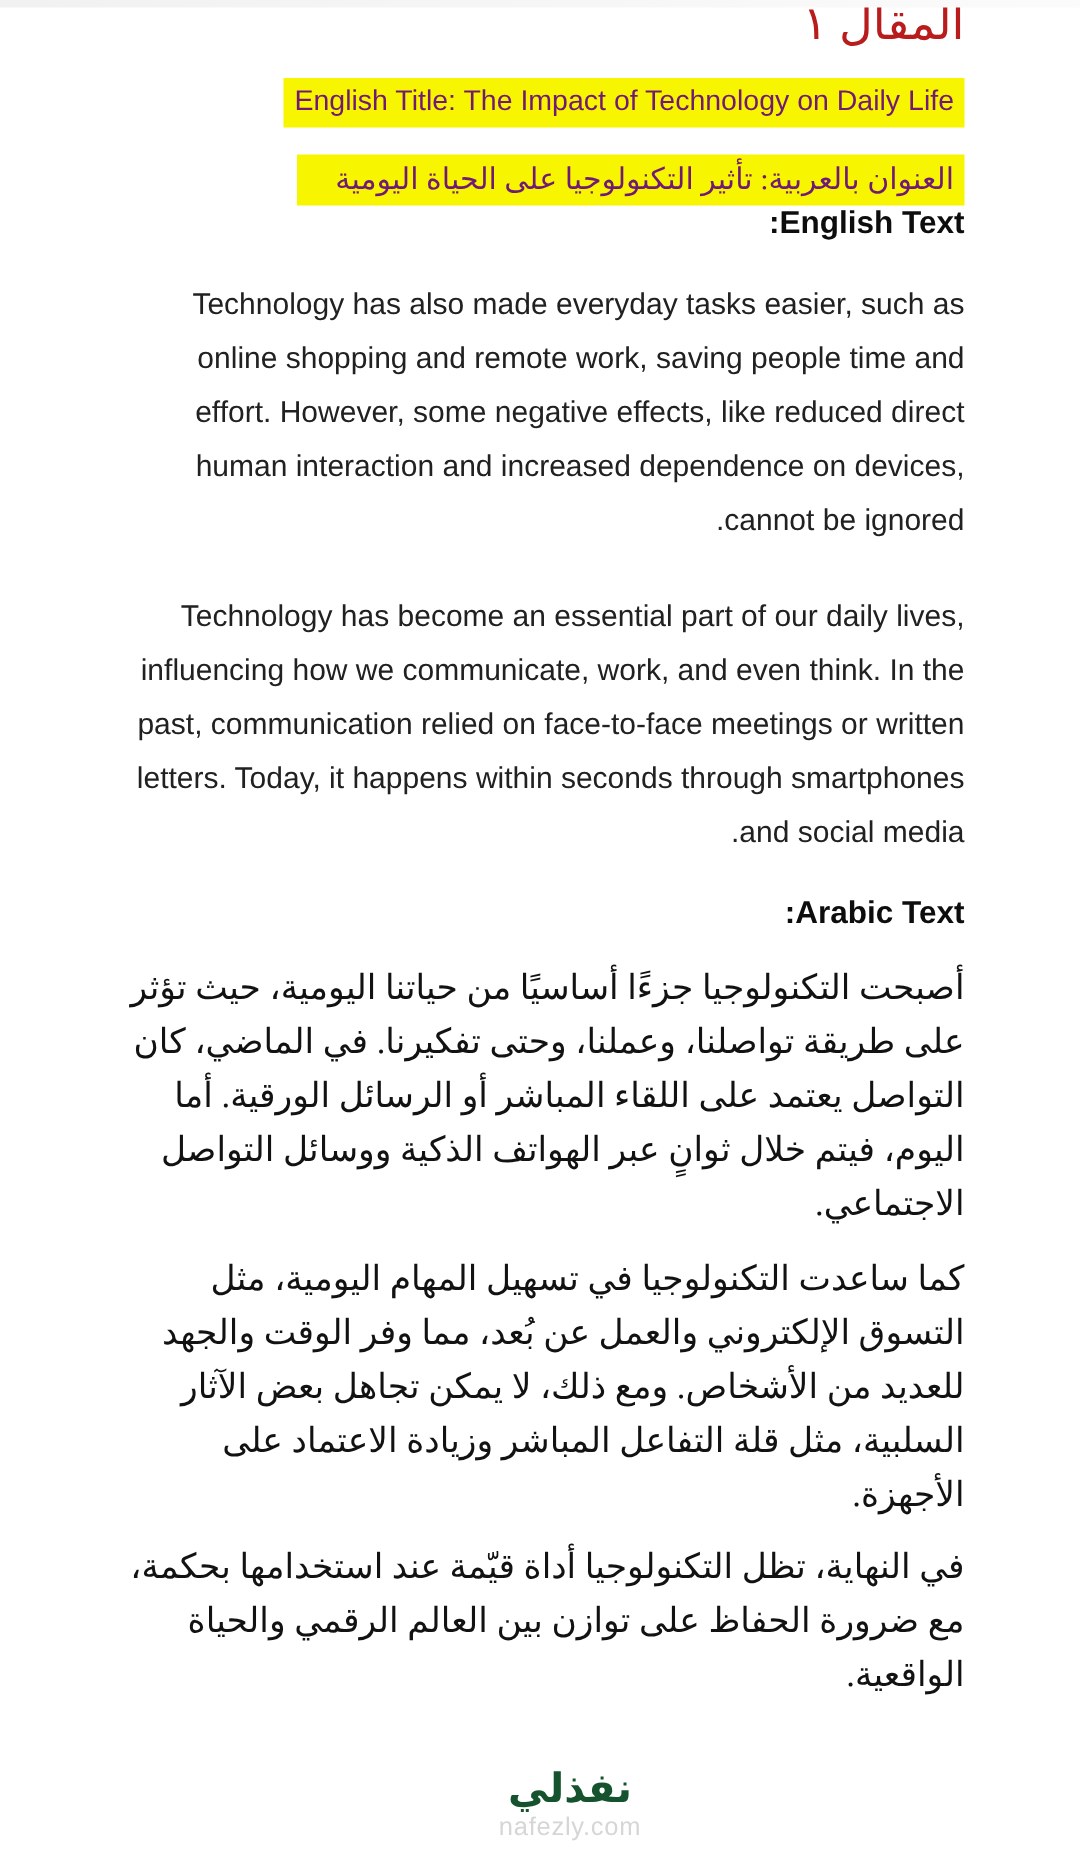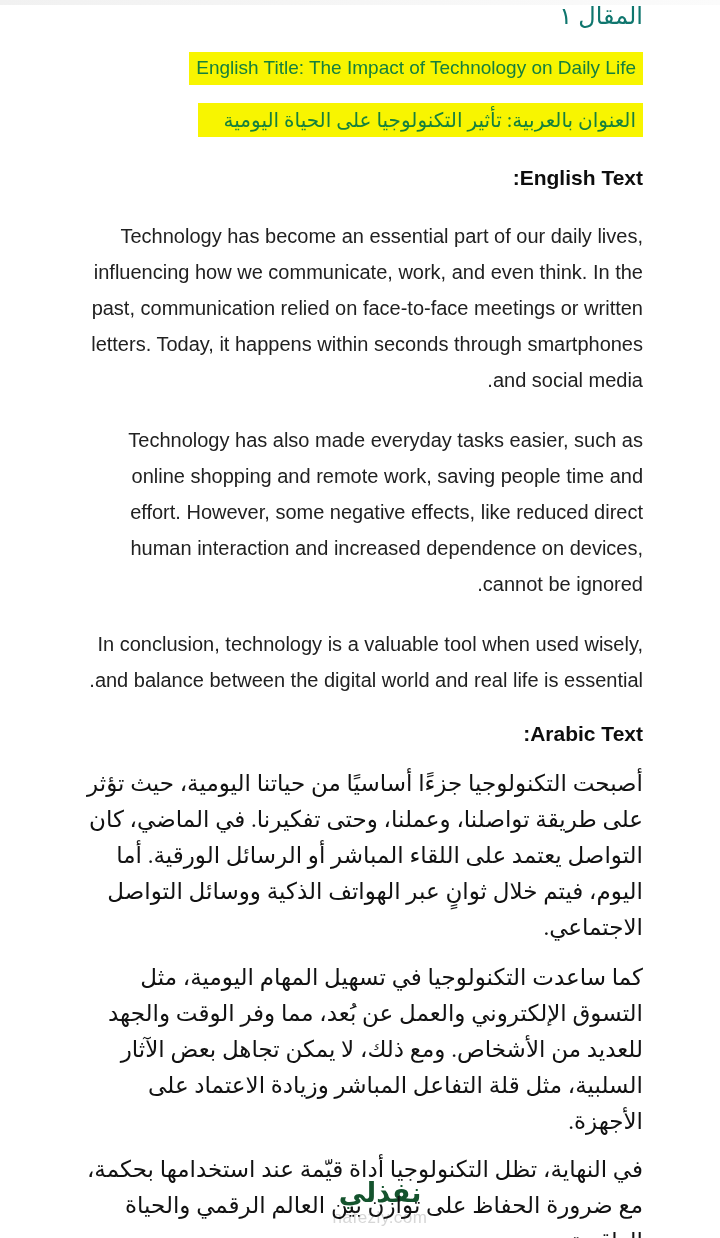--- a/index.html
+++ b/index.html
@@ -24,34 +24,34 @@
     position: absolute;
     top: 0; left: 0;
     width: 100%;
     height: 5px;
     background: linear-gradient(to left, #fbfbfb, #f1f1f1);
     z-index: 2;
   }
   .article-label {
     position: relative; z-index: 1;
     font-family: "Liberation Serif", "DejaVu Serif", "DejaVu Sans", serif;
-    font-size: 24px;
+    font-size: 31px;
     line-height: 28px;
-    color: #0f766e;
+    color: #b91c1c;
   }
   .title-line {
     position: relative; z-index: 1;
     line-height: 0;
   }
   .title-line.english { margin-top: 22px; }
   .title-line.arabic  { margin-top: 18px; }
   .hl {
     display: inline-block;
     background: #f8f500;
-    color: #15803d;
+    color: #701a75;
     padding: 5px 7px;
     line-height: 1.2;
   }
   .title-line.english .hl {
     font-family: "Liberation Sans", sans-serif;
     font-size: 19px;
   }
   .title-line.arabic .hl {
     font-family: "Liberation Serif", "DejaVu Serif", "DejaVu Sans", serif;
     font-size: 20px;
@@ -59,21 +59,21 @@
   }
   .section-heading {
     position: relative; z-index: 1;
     font-family: "Liberation Sans", sans-serif;
     font-size: 21px;
     font-weight: 700;
     color: #0d0d0d;
     line-height: 24px;
     margin: 0;
   }
-  .section-heading.english-head { margin-top: 29px; }
+  .section-heading.english-head { }
   .section-heading.arabic-head  { margin-top: 24px; }
   .para {
     position: relative; z-index: 1;
     margin: 0;
   }
   .para.latin {
     font-family: "Liberation Sans", sans-serif;
     font-size: 20px;
     line-height: 36px;
     color: #212121;
@@ -127,25 +127,24 @@
   <div class="title-line english">
     <mark class="hl">English Title: The Impact of Technology on Daily Life</mark>
   </div>
 
   <div class="title-line arabic">
     <mark class="hl">العنوان بالعربية: تأثير التكنولوجيا على الحياة اليومية</mark>
   </div>
 
   <h2 class="section-heading english-head">English Text:</h2>
 
+  <p class="para latin p-en-2">Technology has also made everyday tasks easier, such as online shopping and remote work, saving people time and effort. However, some negative effects, like reduced direct human interaction and increased dependence on devices, cannot be ignored.</p>
+
   <p class="para latin p-en-1">Technology has become an essential part of our daily lives, influencing how we communicate, work, and even think. In the past, communication relied on face-to-face meetings or written letters. Today, it happens within seconds through smartphones and social media.</p>
 
-  <p class="para latin p-en-2">Technology has also made everyday tasks easier, such as online shopping and remote work, saving people time and effort. However, some negative effects, like reduced direct human interaction and increased dependence on devices, cannot be ignored.</p>
-
-  <p class="para latin p-en-3">In conclusion, technology is a valuable tool when used wisely, and balance between the digital world and real life is essential.</p>
 
   <h2 class="section-heading arabic-head">Arabic Text:</h2>
 
   <p class="para arabic p-ar-1">أصبحت التكنولوجيا جزءًا أساسيًا من حياتنا اليومية، حيث تؤثر على طريقة تواصلنا، وعملنا، وحتى تفكيرنا. في الماضي، كان التواصل يعتمد على اللقاء المباشر أو الرسائل الورقية. أما اليوم، فيتم خلال ثوانٍ عبر الهواتف الذكية ووسائل التواصل الاجتماعي.</p>
 
   <p class="para arabic p-ar-2">كما ساعدت التكنولوجيا في تسهيل المهام اليومية، مثل التسوق الإلكتروني والعمل عن بُعد، مما وفر الوقت والجهد للعديد من الأشخاص. ومع ذلك، لا يمكن تجاهل بعض الآثار السلبية، مثل قلة التفاعل المباشر وزيادة الاعتماد على الأجهزة.</p>
 
   <p class="para arabic p-ar-3">في النهاية، تظل التكنولوجيا أداة قيّمة عند استخدامها بحكمة، مع ضرورة الحفاظ على توازن بين العالم الرقمي والحياة الواقعية.</p>
 
   <div class="watermark">

